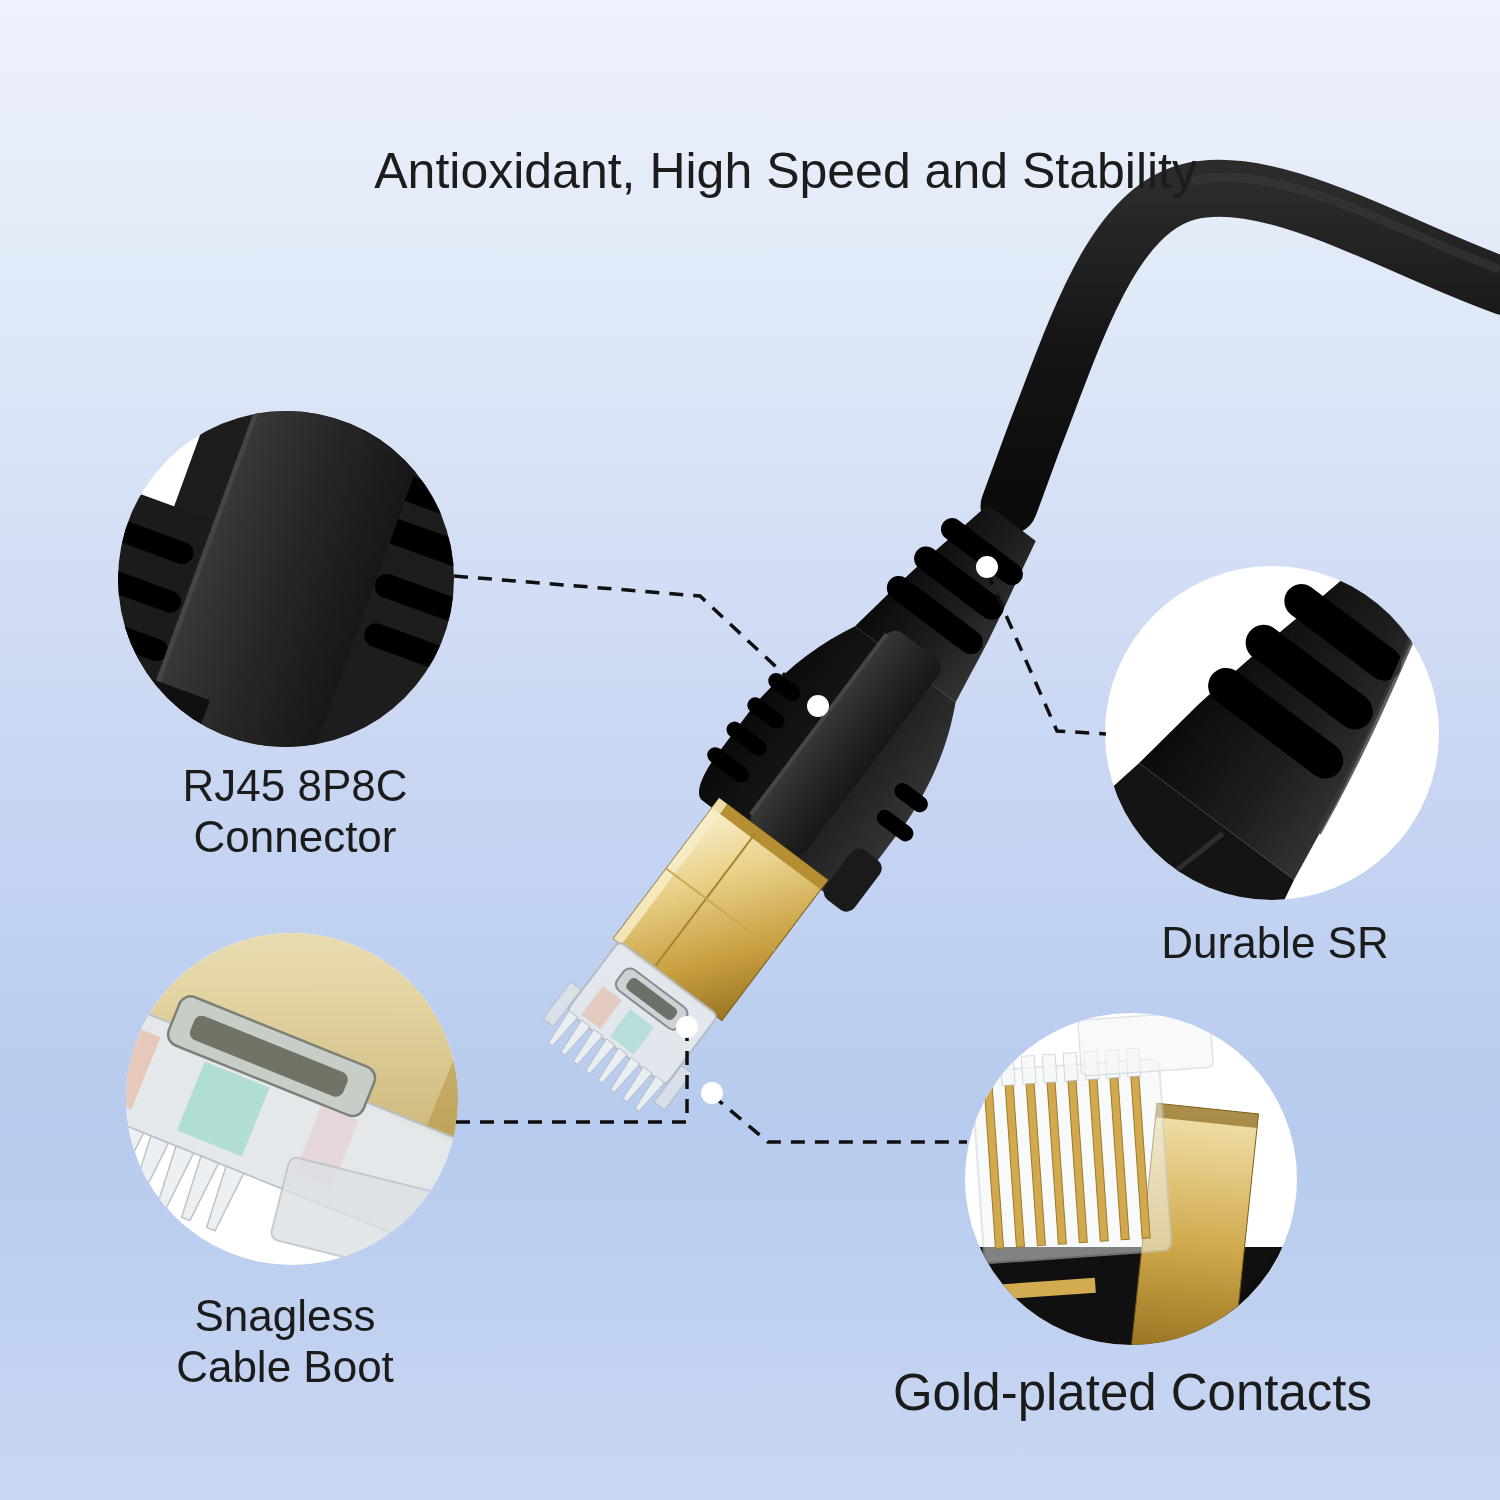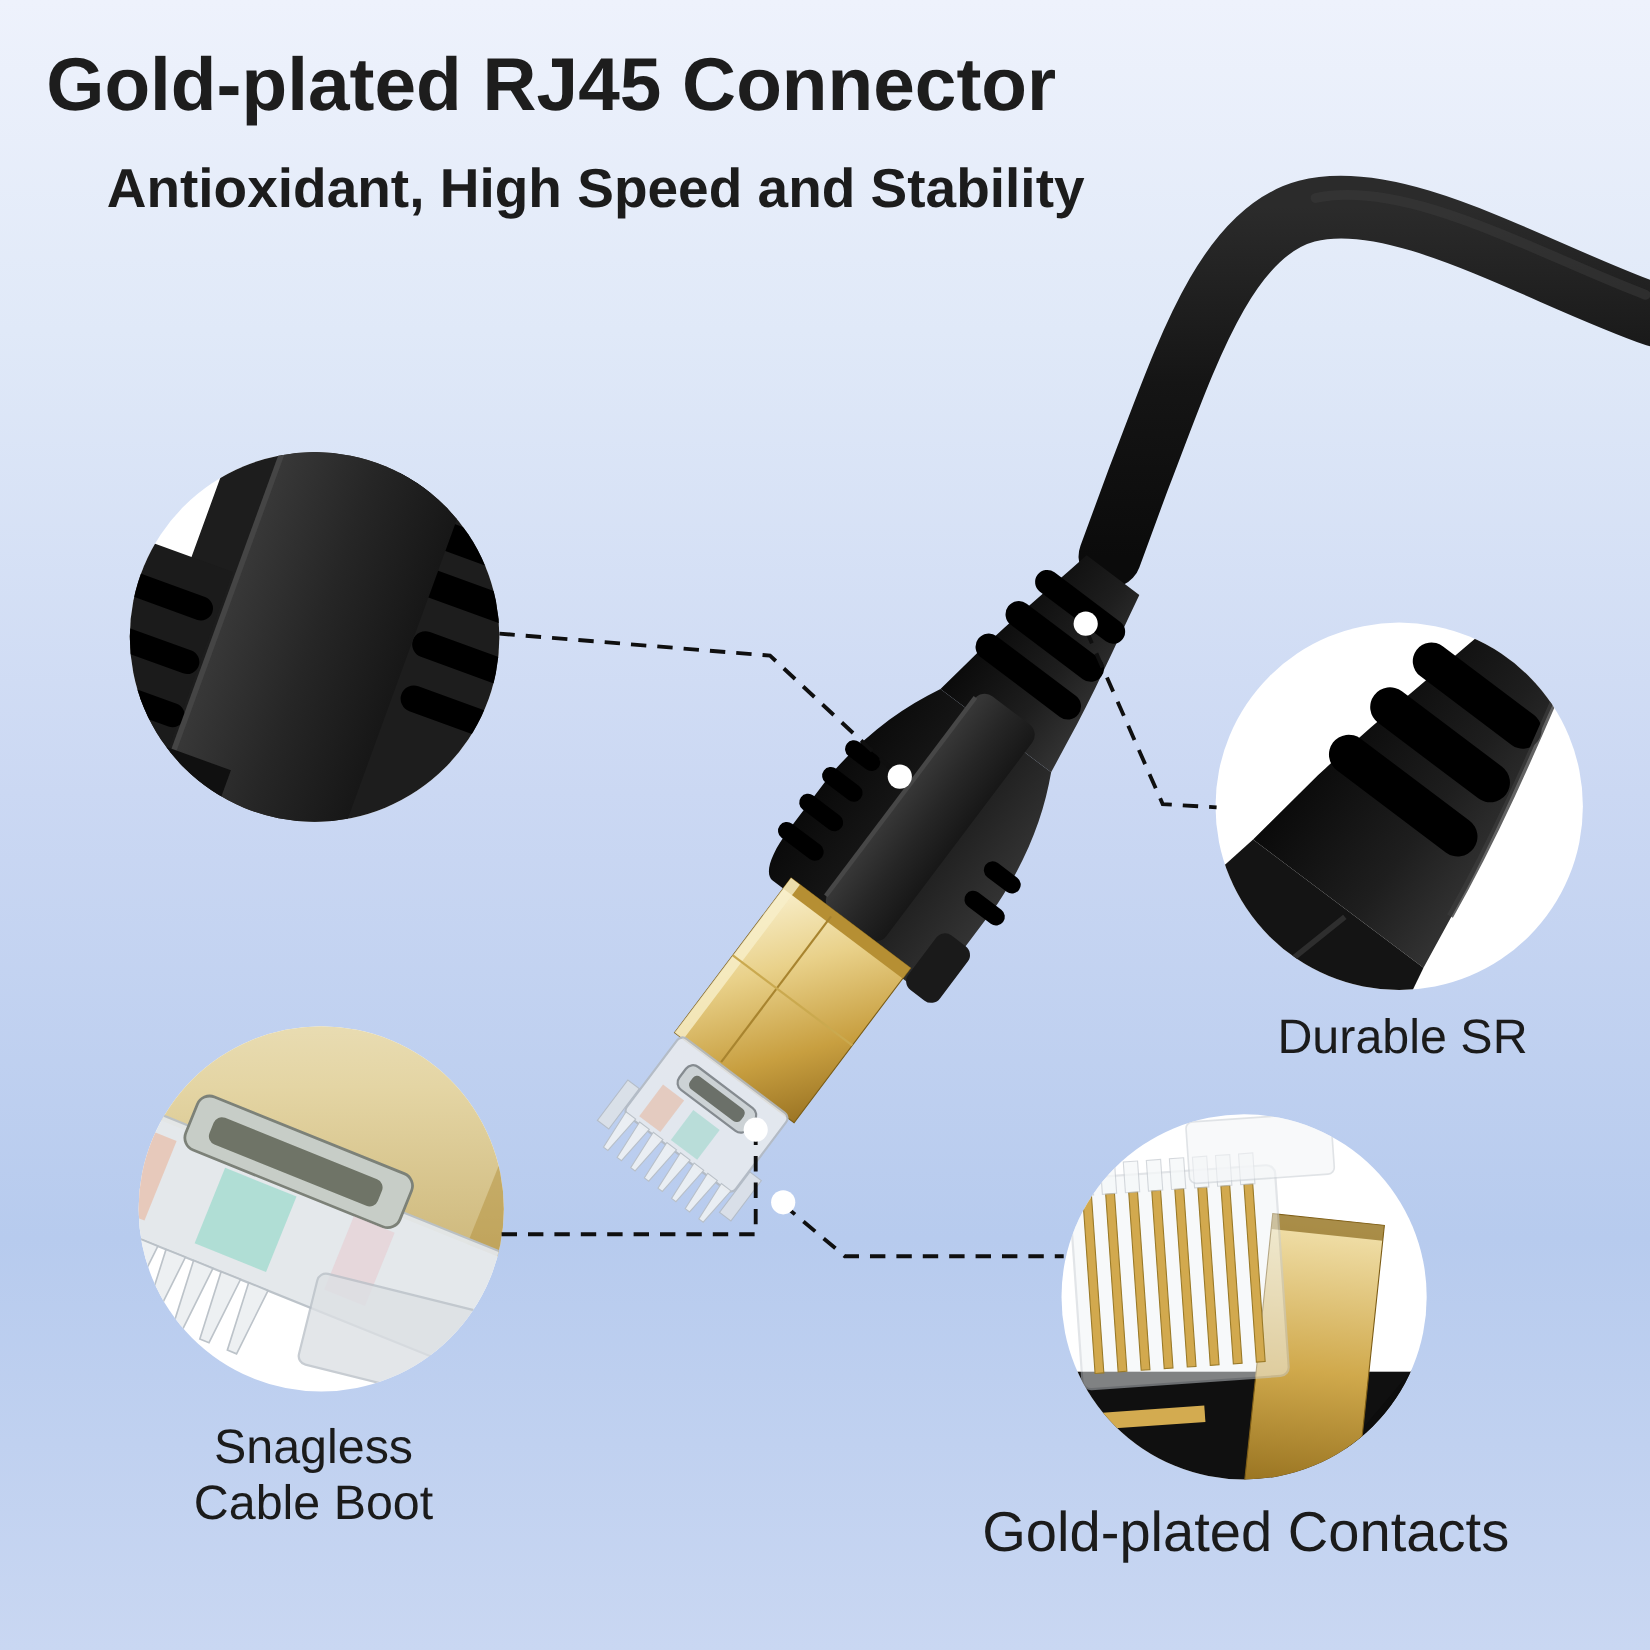--- a/index.html
+++ b/index.html
@@ -25,23 +25,24 @@
     font-weight: bold;
     color: #1d1d1d;
     letter-spacing: 0px;
     white-space: nowrap;
   }
   .page-subtitle {
     position: absolute;
     left: 97px; top: 142px;
     width: 1100px;
     font-size: 50px;
-    font-weight: 700;
+    font-weight: 400;
     color: #1c1c1c;
     white-space: nowrap;
+    text-align: right;
   }
   .callout-label {
     position: absolute;
     text-align: center;
     font-size: 44px;
     color: #1b1b1b;
     line-height: 1.16;
     white-space: pre-line;
   }
   .label-connector { left: 85px;  top: 760px;  width: 420px; }
@@ -268,21 +269,22 @@
       <polyline points="712,1095 768,1142 967,1142"></polyline>
     </g>
     <g fill="#ffffff">
       <circle cx="818" cy="706" r="11"></circle>
       <circle cx="687" cy="1027" r="11"></circle>
       <circle cx="987" cy="567" r="11"></circle>
       <circle cx="712" cy="1093" r="11"></circle>
     </g>
   </svg>
 
-  <div class="page-title">Gold-plated RJ45 Connector</div>
   <div class="page-subtitle">Antioxidant, High Speed and Stability</div>
 
+  <div class="callout-label label-connector">RJ45 8P8C
+Connector</div>
   <div class="callout-label label-sr">Durable SR</div>
   <div class="callout-label label-boot">Snagless
 Cable Boot</div>
   <div class="callout-label label-contacts">Gold-plated Contacts</div>
 
 </div>
 
 </body></html>

